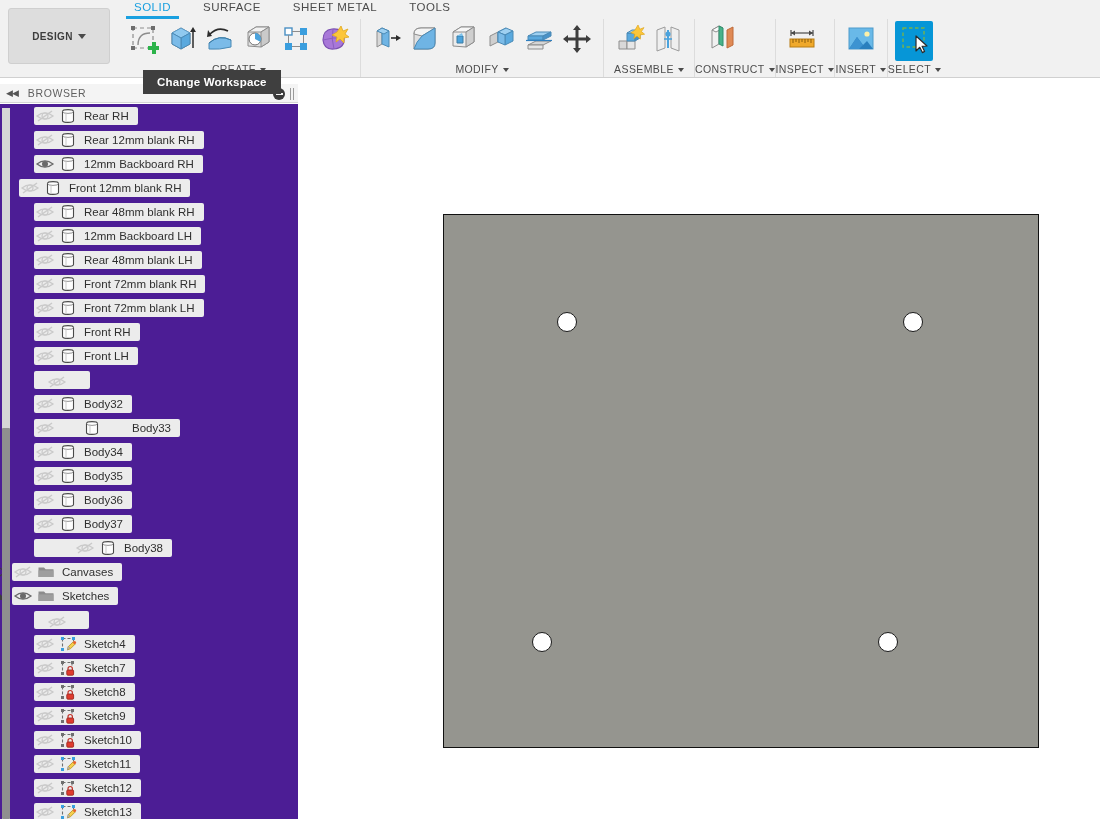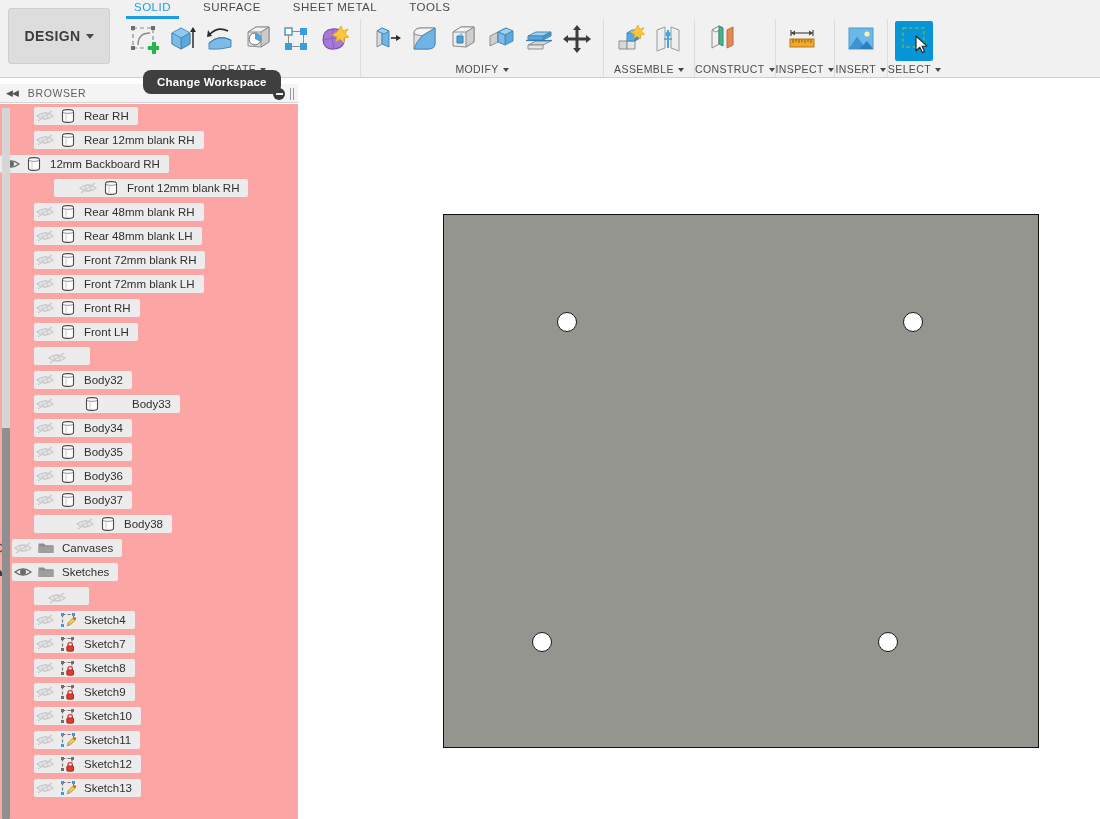--- a/index.html
+++ b/index.html
@@ -18,21 +18,21 @@
   }
 
   
   #workspace-btn {
     position:absolute; left:8px; top:8px; width:102px; height:56px;
     background:#dddddd; border:1px solid #cfcfcf; border-radius:3px;
     display:flex; align-items:center; justify-content:center;
     cursor:pointer;
   }
   #workspace-btn .ws-label {
-    font-size:14px; font-weight:bold; color:#3d3d3d; letter-spacing:.4px;
+    font-size:10px; font-weight:bold; color:#3d3d3d; letter-spacing:.4px;
   }
   .caret-dn {
     display:inline-block; width:0; height:0; margin-left:5px;
     border-left:4px solid transparent; border-right:4px solid transparent;
     border-top:5px solid #4a4a4a; vertical-align:middle;
   }
 
   
   #tabs { position:absolute; left:118px; top:0; height:19px; display:flex; }
   .tab {
@@ -77,21 +77,21 @@
     content:""; position:absolute; left:2.5px; top:5px; width:7px; height:2px; background:#f4f4f4;
   }
   #panel-grip {
     position:absolute; right:2px; top:4px; width:6px; height:12px; cursor:col-resize;
   }
   #panel-grip span { position:absolute; top:0; width:1px; height:12px; background:#9a9a9a; }
 
   
   #tree {
     position:absolute; left:0; top:104px; width:298px; height:715px;
-    background:#fca5a5; overflow:hidden;
+    background:#4c1d95; overflow:hidden;
   }
   .row {
     position:relative; height:24px; display:flex; align-items:center;
     font-size:11.5px; color:#333; white-space:nowrap; cursor:pointer;
   }
   .row-chip {
     display:flex; align-items:center; height:18px;
     background:#ececec; border-radius:2px; padding-right:9px;
   }
   .expander {
@@ -116,21 +116,21 @@
   #plate {
     position:absolute; background:#95958f; border:1px solid #111;
   }
   .hole {
     position:absolute; border-radius:50%;
     background:#ffffff; border:1px solid #1a1a1a;
   }
 
   
   #tooltip {
-    position:absolute; height:24px; background:#3f3f3f; border-radius:8px;
+    position:absolute; height:24px; background:#3f3f3f; border-radius:0;
     display:flex; align-items:center; justify-content:center; padding:0 14px;
     color:#fff; font-size:11.5px; font-weight:bold; letter-spacing:.2px;
     pointer-events:none; z-index:50;
   }
 </style>
 </head>
 <body>
 
 <div id="ribbon">
 
@@ -380,39 +380,39 @@
           <svg xmlns="http://www.w3.org/2000/svg" width="18" height="18" viewBox="0 0 18 18">
             <path d="M3.5 4.5 Q3.5 2.6 9 2.6 Q14.5 2.6 14.5 4.5 L14.5 13.5 Q14.5 15.4 9 15.4 Q3.5 15.4 3.5 13.5 Z" fill="#fdfdfd" stroke="#4a4a4a" stroke-width="1.1"></path>
             <path d="M3.5 4.5 Q3.5 6.4 9 6.4 Q14.5 6.4 14.5 4.5" fill="none" stroke="#8a8a8a" stroke-width=".9"></path>
             <path d="M7 6.6 V15.2" stroke="#c9c9c9" stroke-width="1"></path>
           </svg>
         </span>
         <span class="nodelabel">Rear 12mm blank RH</span>
       </div>
     </div>
     <div class="row">
-      <div class="row-chip" style=" text-align: right;">
+      <div class="row-chip" style="margin-left: 34px; text-align: right;">
         <span class="eye">
           <svg xmlns="http://www.w3.org/2000/svg" width="20" height="16" viewBox="0 0 20 16">
             <path d="M2 8 Q10 1.6 18 8 Q10 14.4 2 8 Z" fill="none" stroke="#6a6a6a" stroke-width="1.3"></path>
             <circle cx="10" cy="8" r="3" fill="#6a6a6a"></circle>
           </svg>
         </span>
         <span class="nodeicon">
           <svg xmlns="http://www.w3.org/2000/svg" width="18" height="18" viewBox="0 0 18 18">
             <path d="M3.5 4.5 Q3.5 2.6 9 2.6 Q14.5 2.6 14.5 4.5 L14.5 13.5 Q14.5 15.4 9 15.4 Q3.5 15.4 3.5 13.5 Z" fill="#fdfdfd" stroke="#4a4a4a" stroke-width="1.1"></path>
             <path d="M3.5 4.5 Q3.5 6.4 9 6.4 Q14.5 6.4 14.5 4.5" fill="none" stroke="#8a8a8a" stroke-width=".9"></path>
             <path d="M7 6.6 V15.2" stroke="#c9c9c9" stroke-width="1"></path>
           </svg>
         </span>
         <span class="nodelabel">12mm Backboard RH</span>
       </div>
     </div>
     <div class="row">
-      <div class="row-chip" style="margin-left: 54px; padding-left: 23px;">
+      <div class="row-chip" style="margin-left: 19px;">
         <span class="eye">
           <svg xmlns="http://www.w3.org/2000/svg" width="20" height="16" viewBox="0 0 20 16">
             <path d="M2 8 Q10 1.6 18 8 Q10 14.4 2 8 Z" fill="none" stroke="#cacaca" stroke-width="1.3"></path>
             <circle cx="10" cy="8" r="3" fill="none" stroke="#cacaca" stroke-width="1.2"></circle>
             <path d="M3 13 L17 3" stroke="#cacaca" stroke-width="1.5"></path>
           </svg>
         </span>
         <span class="nodeicon">
           <svg xmlns="http://www.w3.org/2000/svg" width="18" height="18" viewBox="0 0 18 18">
             <path d="M3.5 4.5 Q3.5 2.6 9 2.6 Q14.5 2.6 14.5 4.5 L14.5 13.5 Q14.5 15.4 9 15.4 Q3.5 15.4 3.5 13.5 Z" fill="#fdfdfd" stroke="#4a4a4a" stroke-width="1.1"></path>
@@ -433,20 +433,39 @@
           </svg>
         </span>
         <span class="nodeicon">
           <svg xmlns="http://www.w3.org/2000/svg" width="18" height="18" viewBox="0 0 18 18">
             <path d="M3.5 4.5 Q3.5 2.6 9 2.6 Q14.5 2.6 14.5 4.5 L14.5 13.5 Q14.5 15.4 9 15.4 Q3.5 15.4 3.5 13.5 Z" fill="#fdfdfd" stroke="#4a4a4a" stroke-width="1.1"></path>
             <path d="M3.5 4.5 Q3.5 6.4 9 6.4 Q14.5 6.4 14.5 4.5" fill="none" stroke="#8a8a8a" stroke-width=".9"></path>
             <path d="M7 6.6 V15.2" stroke="#c9c9c9" stroke-width="1"></path>
           </svg>
         </span>
         <span class="nodelabel">Rear 48mm blank RH</span>
+      </div>
+    </div>
+    <div class="row">
+      <div class="row-chip" style="margin-left: 34px;">
+        <span class="eye">
+          <svg xmlns="http://www.w3.org/2000/svg" width="20" height="16" viewBox="0 0 20 16">
+            <path d="M2 8 Q10 1.6 18 8 Q10 14.4 2 8 Z" fill="none" stroke="#cacaca" stroke-width="1.3"></path>
+            <circle cx="10" cy="8" r="3" fill="none" stroke="#cacaca" stroke-width="1.2"></circle>
+            <path d="M3 13 L17 3" stroke="#cacaca" stroke-width="1.5"></path>
+          </svg>
+        </span>
+        <span class="nodeicon">
+          <svg xmlns="http://www.w3.org/2000/svg" width="18" height="18" viewBox="0 0 18 18">
+            <path d="M3.5 4.5 Q3.5 2.6 9 2.6 Q14.5 2.6 14.5 4.5 L14.5 13.5 Q14.5 15.4 9 15.4 Q3.5 15.4 3.5 13.5 Z" fill="#fdfdfd" stroke="#4a4a4a" stroke-width="1.1"></path>
+            <path d="M3.5 4.5 Q3.5 6.4 9 6.4 Q14.5 6.4 14.5 4.5" fill="none" stroke="#8a8a8a" stroke-width=".9"></path>
+            <path d="M7 6.6 V15.2" stroke="#c9c9c9" stroke-width="1"></path>
+          </svg>
+        </span>
+        <span class="nodelabel">12mm Backboard LH</span>
       </div>
     </div>
     <div class="row">
       <div class="row-chip" style="margin-left: 34px;">
         <span class="eye">
           <svg xmlns="http://www.w3.org/2000/svg" width="20" height="16" viewBox="0 0 20 16">
             <path d="M2 8 Q10 1.6 18 8 Q10 14.4 2 8 Z" fill="none" stroke="#cacaca" stroke-width="1.3"></path>
             <circle cx="10" cy="8" r="3" fill="none" stroke="#cacaca" stroke-width="1.2"></circle>
             <path d="M3 13 L17 3" stroke="#cacaca" stroke-width="1.5"></path>
           </svg>

